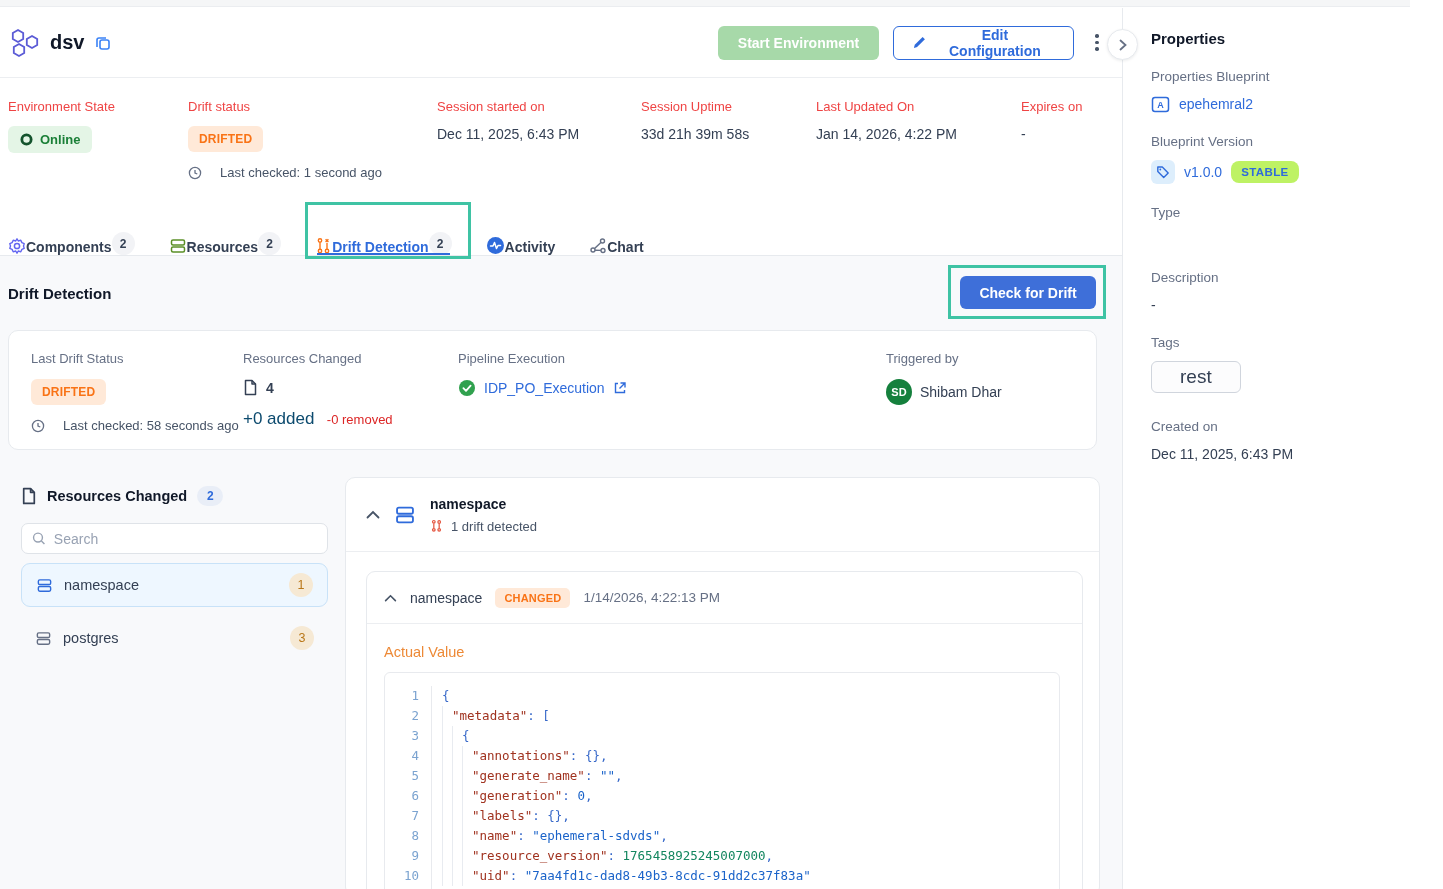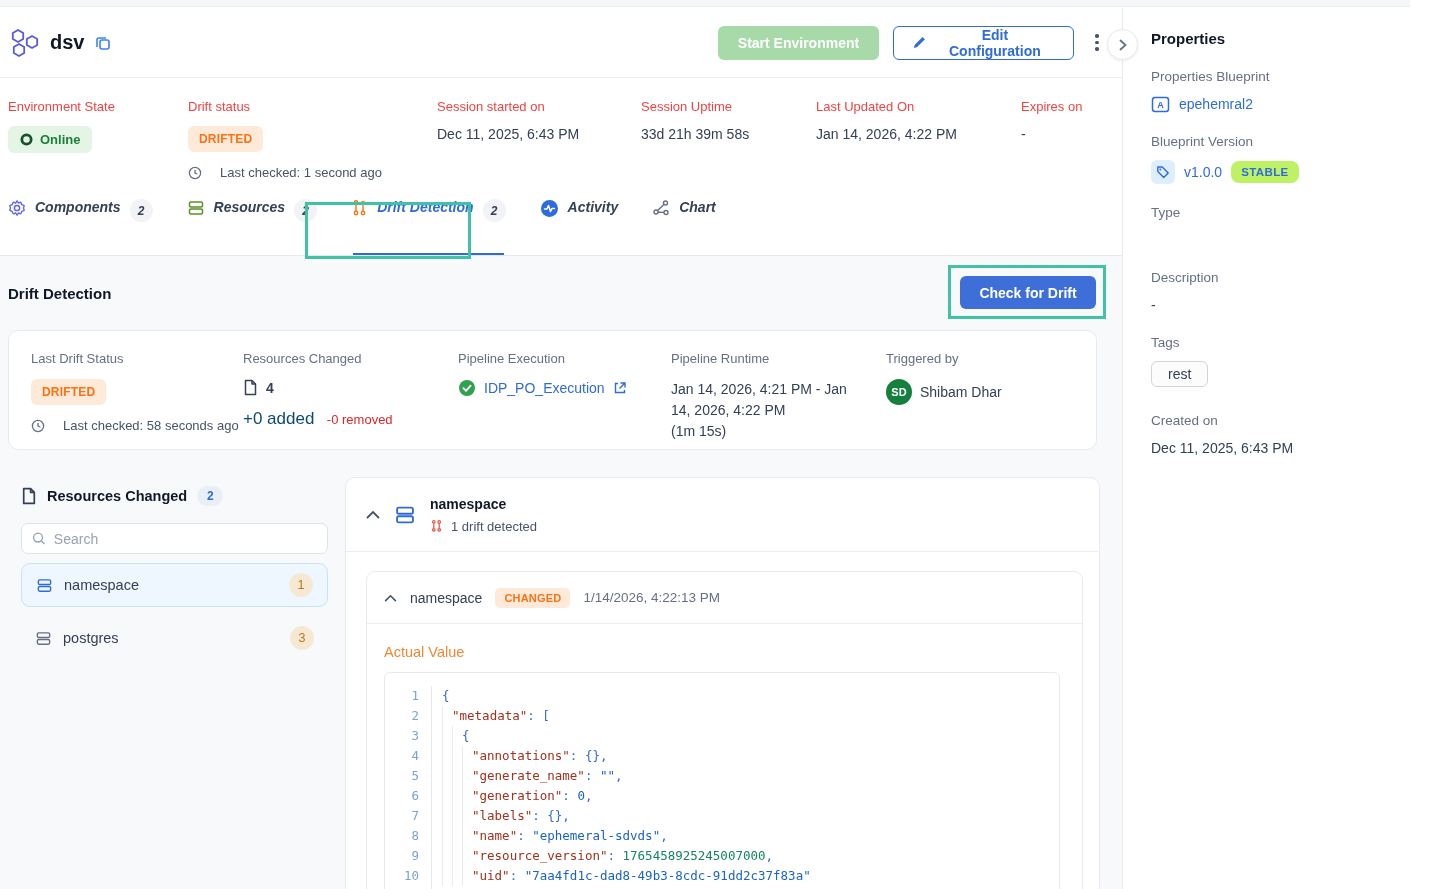--- a/index.html
+++ b/index.html
@@ -34,22 +34,22 @@
   .info-sub { display:flex; align-items:center; gap:18px; font-size:13px; color:#475467; margin-top:13px; }
 
   .badge { display:inline-flex; align-items:center; gap:7px; border-radius:6px;
     font-weight:700; }
   .badge-online { background:#e4f5e6; color:#1a7f37; font-size:13px; padding:6px 12px; }
   .badge-drifted { background:#ffe9d8; color:#f97316; font-size:12px; padding:6px 11px; letter-spacing:.2px; }
 
   
   .tabs-row { position:absolute; left:0; top:191px; width:100%; height:57px;
     border-bottom:1px solid #e7eaee; display:flex; align-items:center; padding-left:8px; gap:34px; }
-  .tab { display:flex; align-items:flex-start; gap:9px; font-size:14px; font-weight:700;
-    color:#344054; cursor:pointer; height:100%; position:relative;font-style:italic; }
+  .tab { display:flex; align-items:flex-end; font-size:14px; font-weight:700;
+    color:#344054; cursor:pointer; height:100%; position:relative; }
   .tab-count { width:23px; height:23px; border-radius:50%; background:#f2f3f6; color:#344054;
     font-size:12px; font-weight:600; display:flex; align-items:center; justify-content:center; }
   .tab.active { color:#2f6bdb; }
   .tab.active .tab-underline { position:absolute; bottom:0; left:2px; right:2px; height:2.5px; background:#2f6bdb; }
 
   .anno-box { position:absolute; border:3.5px solid #3fc3a4; pointer-events:none; z-index:30; }
 
   
   .lower { position:absolute; left:0; top:248px; width:100%; height:633px; background:#f8f9fb; }
   .section-title { position:absolute; left:8px; top:29px; font-size:15px; font-weight:700; color:#101828; }
@@ -123,21 +123,21 @@
   .pgroup { margin-bottom:21px; }
   .plabel { font-size:13.5px; color:#667085; margin-bottom:11px; }
   .pvalue { font-size:14px; color:#344054; display:flex; align-items:center; gap:9px; min-height:18px; }
   .pvalue .blue { color:#2f6bdb; cursor:pointer; }
   .pvalue .purple { color:#7a5af8; cursor:pointer; }
   .iconsq { width:24px; height:24px; border-radius:6px; display:flex; align-items:center;
     justify-content:center; flex:none; }
   .badge-stable { background:#bef264; color:#2f6bdb; font-size:11.5px; font-weight:700;
     padding:5px 10px; border-radius:8px; letter-spacing:.4px; }
   .tag-chip { display:inline-block; border:1px solid #d0d5dd; border-radius:6px; background:#fcfcfd;
-    padding:4px 16px; font-size:14px; color:#344054; }
+    padding:4px 28px; font-size:19px; color:#344054; }
   .scope-default { color:#98a2b3; }
   .bold-val { font-weight:700; color:#344054; }
 
   .fab-dot { position:absolute; left:1434px; top:195px; width:18px; height:18px; border-radius:50%;
     background:#f07244; z-index:40; }
 </style>
 </head>
 <body>
 
 <div id="app">
@@ -300,27 +300,20 @@
               <circle cx="9" cy="9" r="8" fill="#30a14e"></circle>
               <path d="M5.4 9.2 L8 11.8 L12.6 6.6" fill="none" stroke="#fff" stroke-width="1.8" stroke-linecap="round" stroke-linejoin="round"></path>
             </svg>
             <span class="link">IDP_PO_Execution</span>
             <svg width="14" height="14" viewBox="0 0 14 14">
               <path d="M5 2.5 L2.5 2.5 L2.5 11.5 L11.5 11.5 L11.5 9" fill="none" stroke="#2f6bdb" stroke-width="1.4"></path>
               <path d="M7.5 2 L12 2 L12 6.5 M12 2 L6.5 7.5" fill="none" stroke="#2f6bdb" stroke-width="1.4"></path>
             </svg>
           </div>
         </div>
-        <div class="stat-col" style="left:662px">
-          <div class="stat-label">Pipeline Runtime</div>
-          <div class="runtime">
-            <span>Jan 14, 2026, 4:21 PM - Jan 14, 2026, 4:22 PM</span><br>
-            <span>(1m 15s)</span>
-          </div>
-        </div>
         <div class="stat-col" style="left:877px">
           <div class="stat-label">Triggered by</div>
           <div class="stat-line">
             <span class="avatar">SD</span>
             <span>Shibam Dhar</span>
           </div>
         </div>
       </div>
 
       <div class="res-panel">

